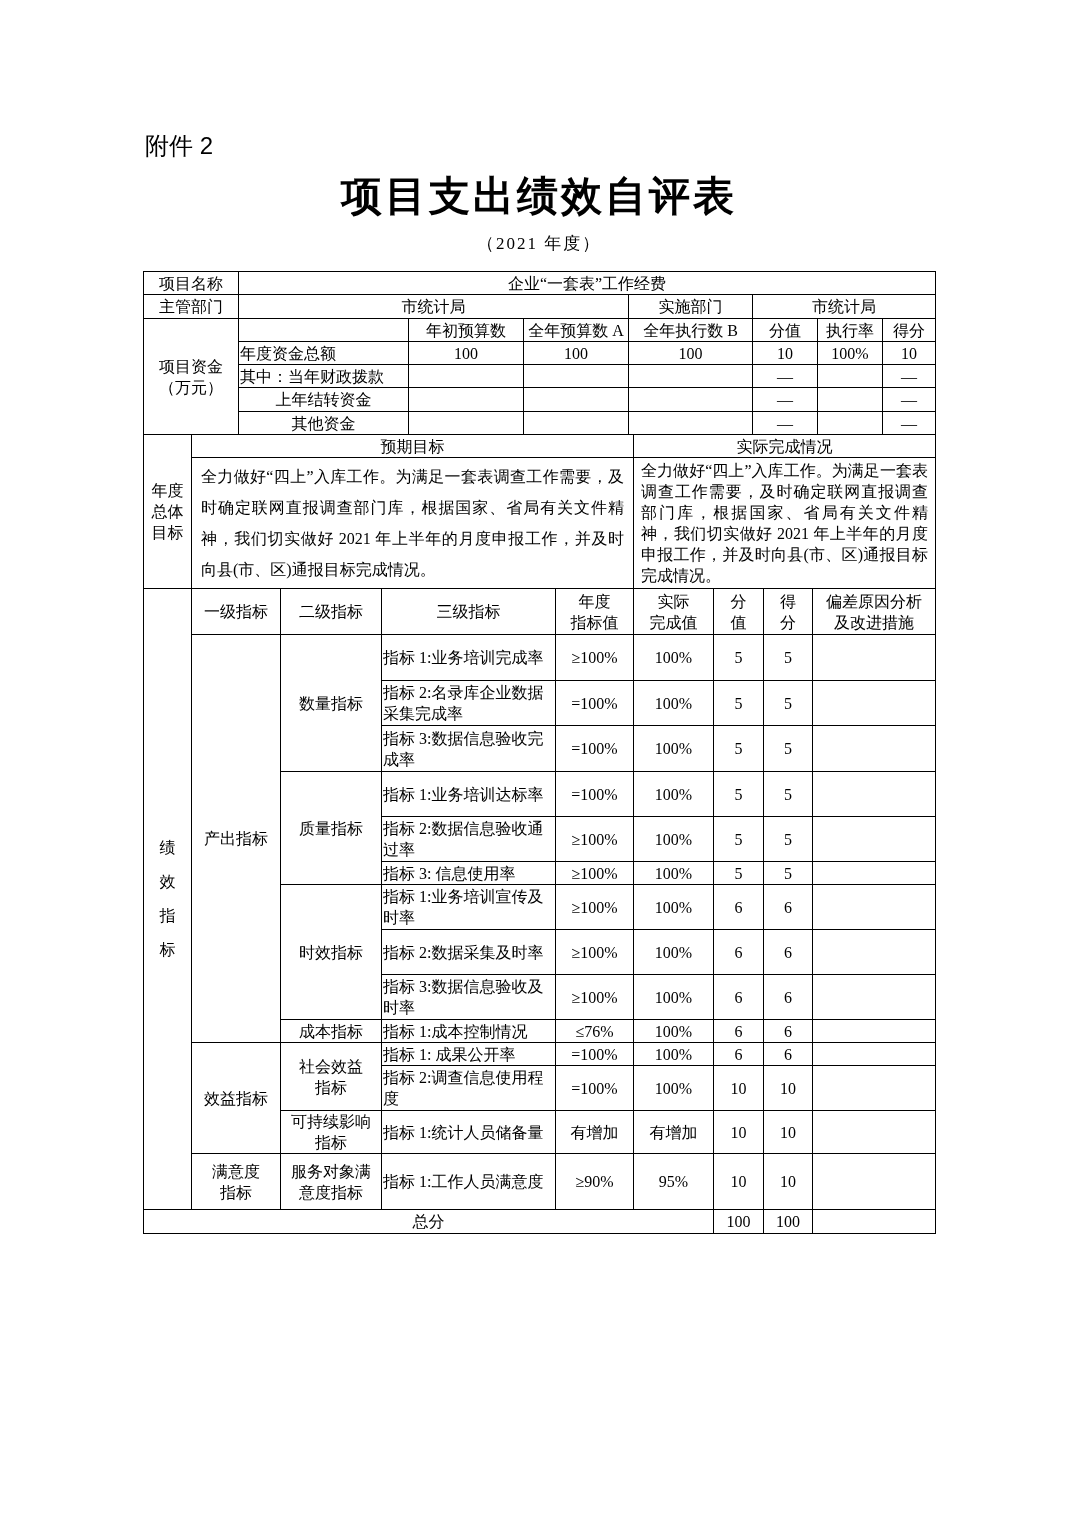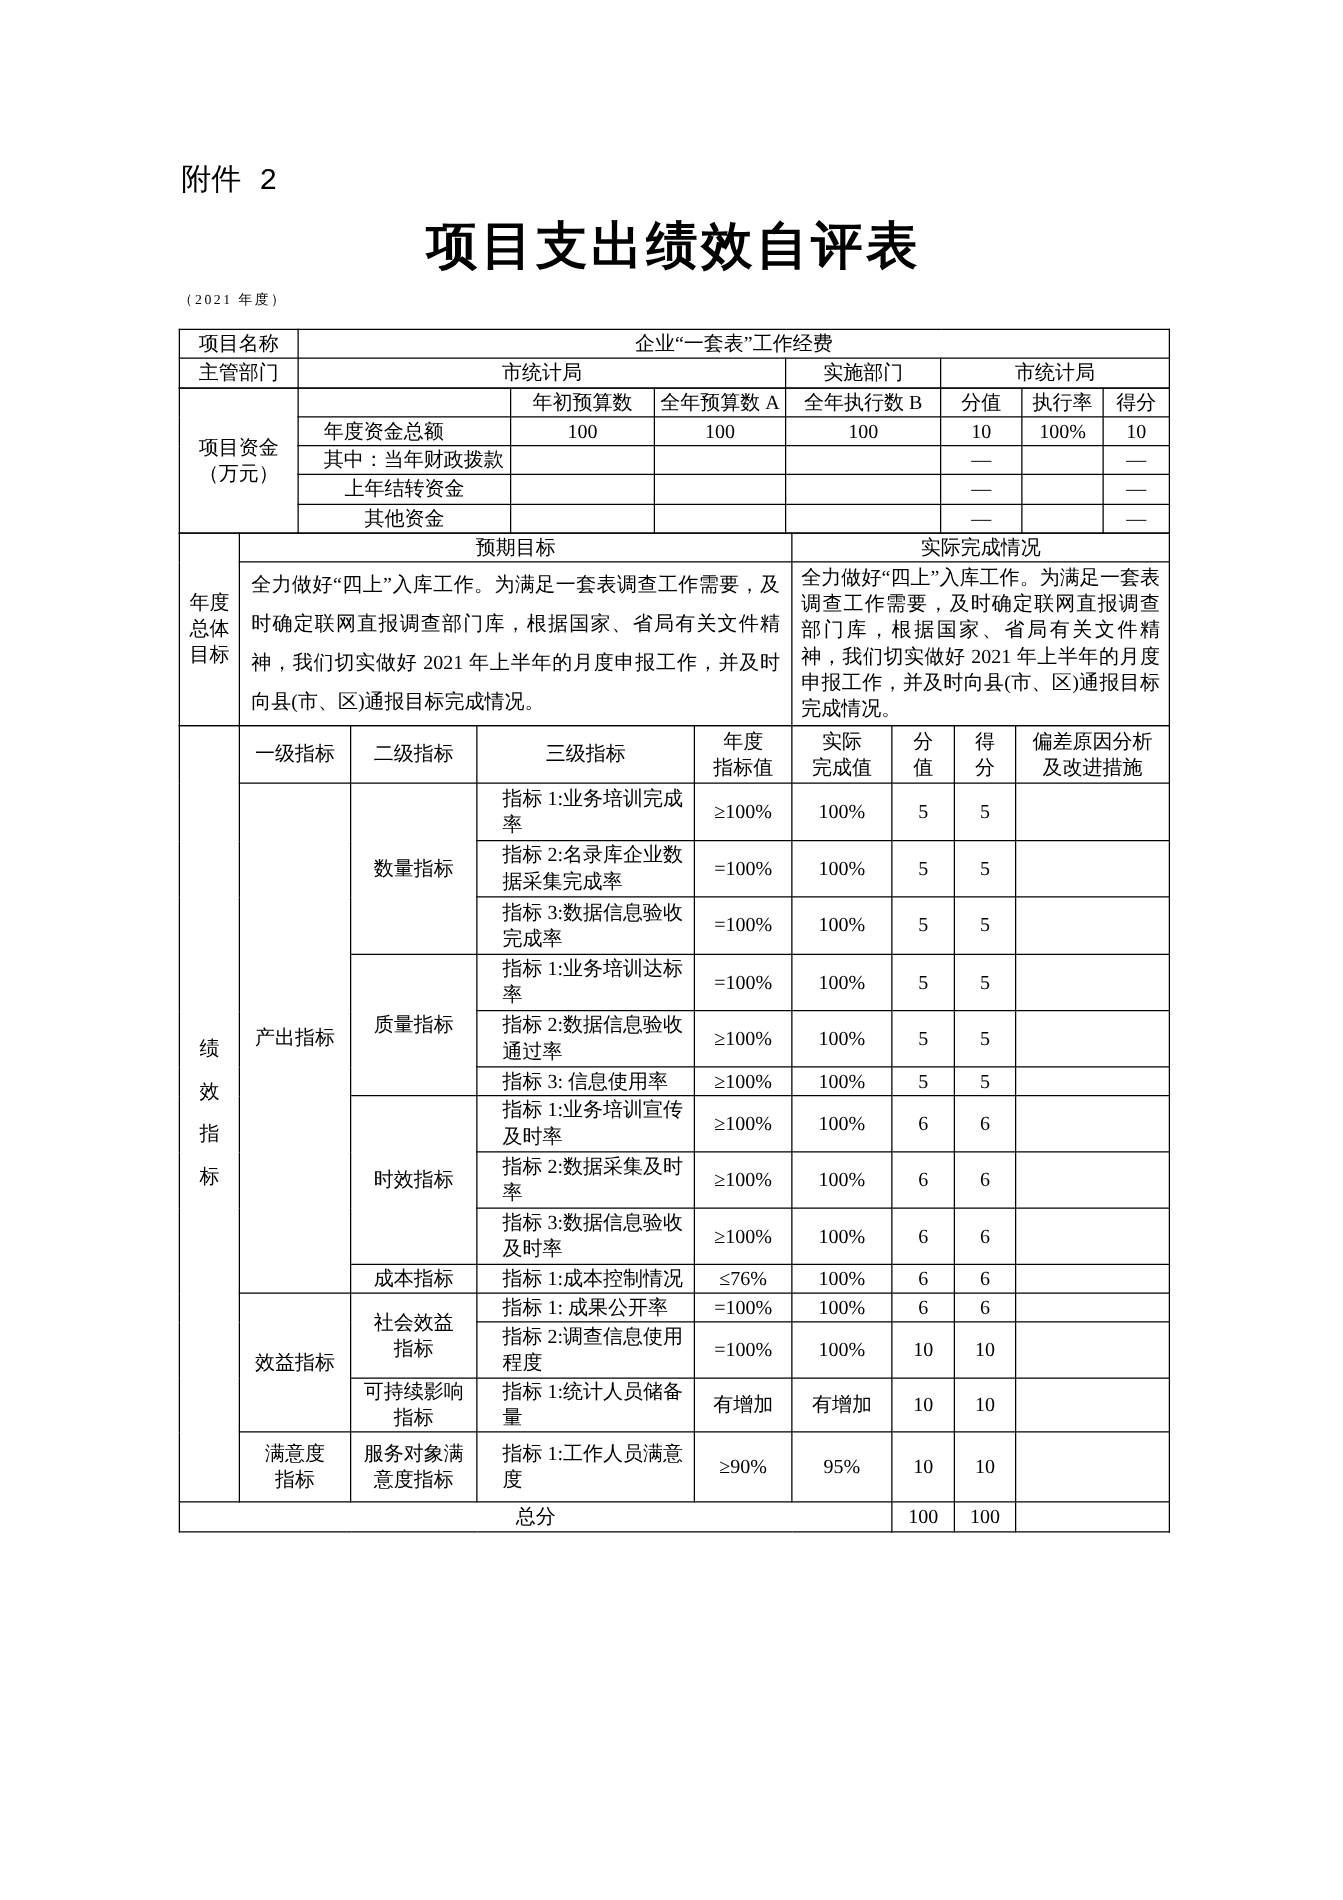--- a/index.html
+++ b/index.html
@@ -4,41 +4,41 @@
 <style>
   * { box-sizing: border-box; }
   html, body { margin: 0; padding: 0; background: #ffffff; }
   .page {
     width: 1074px; height: 1520px; background: #ffffff; color: #000;
     position: relative; overflow: hidden;
     font-family: "Liberation Serif", "DejaVu Serif", serif;
   }
   .content { position: absolute; left: 143px; top: 132px; width: 792px; }
   .attach {
-    font-family: Liberation Mono, monospace;
+    font-family: Liberation Sans, sans-serif;
     font-size: 24px; line-height: 28px; margin: 0 0 6px 2px;
   }
   .doc-title {
     text-align: center; font-size: 41px; font-weight: bold;
     letter-spacing: 3px; line-height: 48px; margin: 12px;
   }
   .doc-subtitle {
-    text-align: left; font-size: 11px; letter-spacing: 2px;
+    text-align: center; font-size: 17px; letter-spacing: 2px;
     margin: 5px 0 9px 0;
   }
   table {
     border-collapse: collapse; table-layout: fixed; width: 792px;
     margin-top: -1px;
   }
   table.first { margin-top: 16px; }
   td {
     border: 1px solid #000; text-align: center; vertical-align: middle;
     font-size: 16px; line-height: 21px; padding: 0 3px; overflow: hidden;
   }
-  .left { text-align: left; padding-left: 20px; }
+  .left { text-align: left; padding-left: 1px; }
   .pre { white-space: pre-line; }
   .vside { white-space: pre-line; line-height: 34px; }
   .goal-cell-left {
     text-align: justify; padding: 2px 9px; line-height: 31px;
   }
   .goal-cell-right {
     text-align: justify; padding: 2px 7px; line-height: 21px; vertical-align: top;
   }
   .page-number {
     position: absolute; left: 0; right: 0; top: 1400px; text-align: center;

